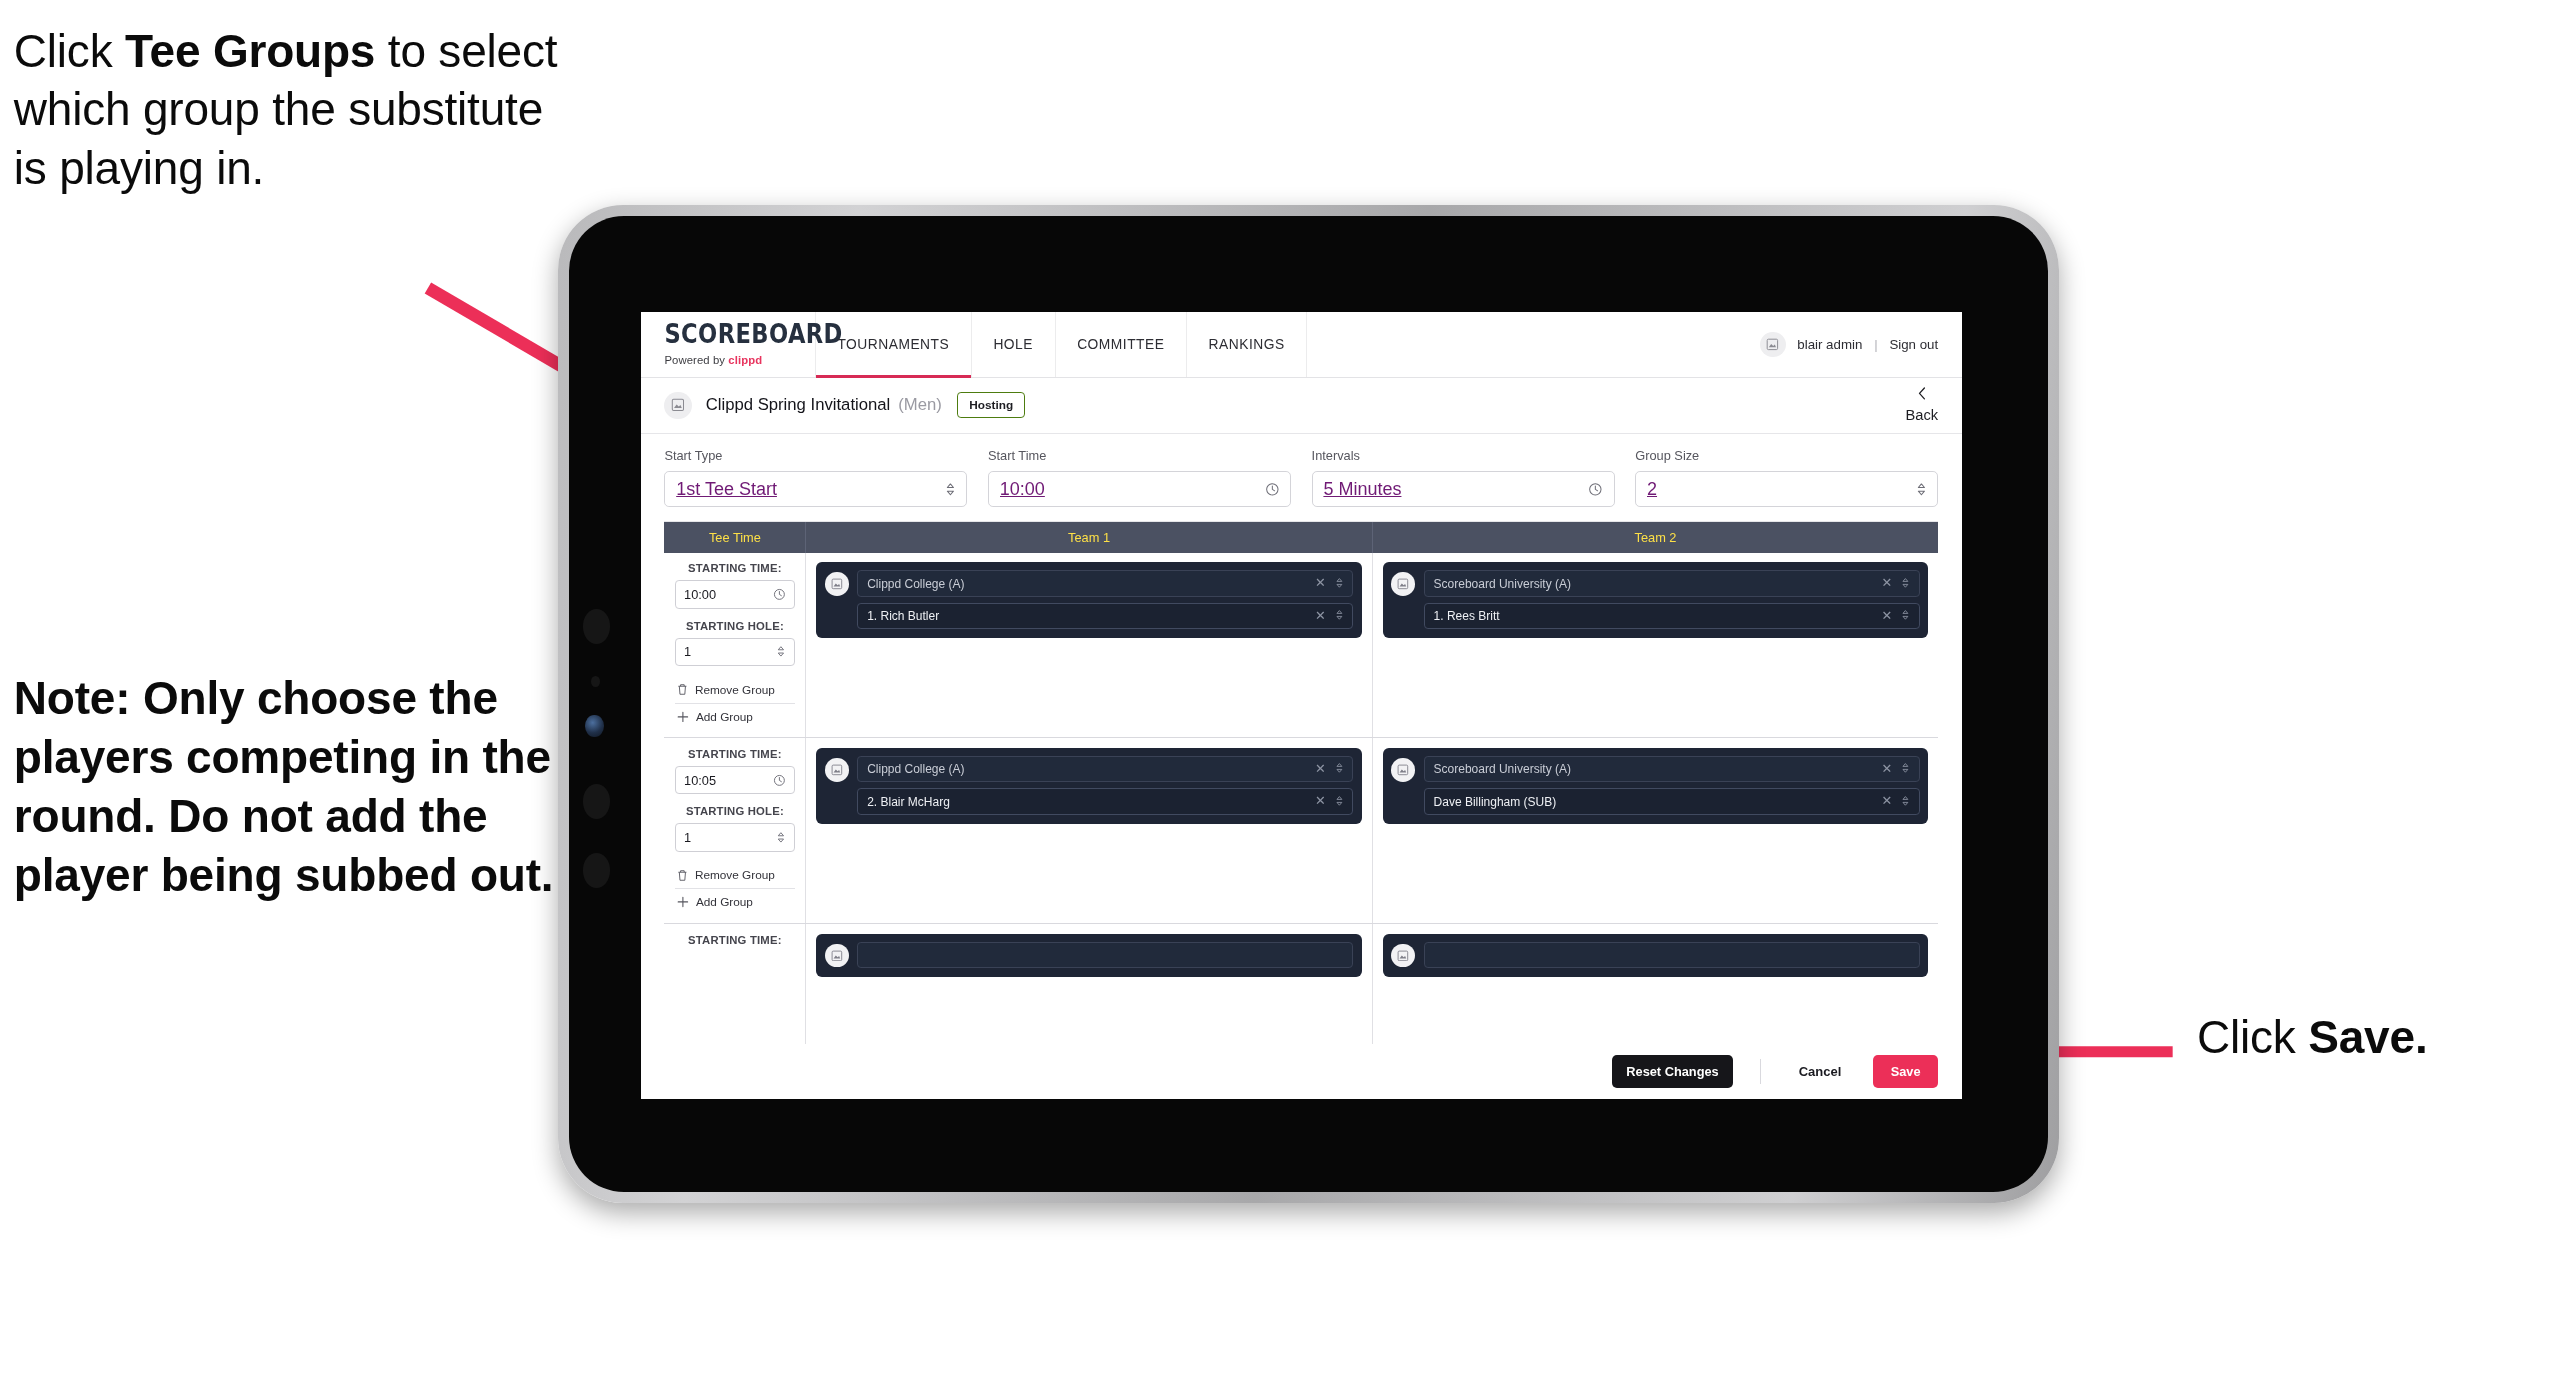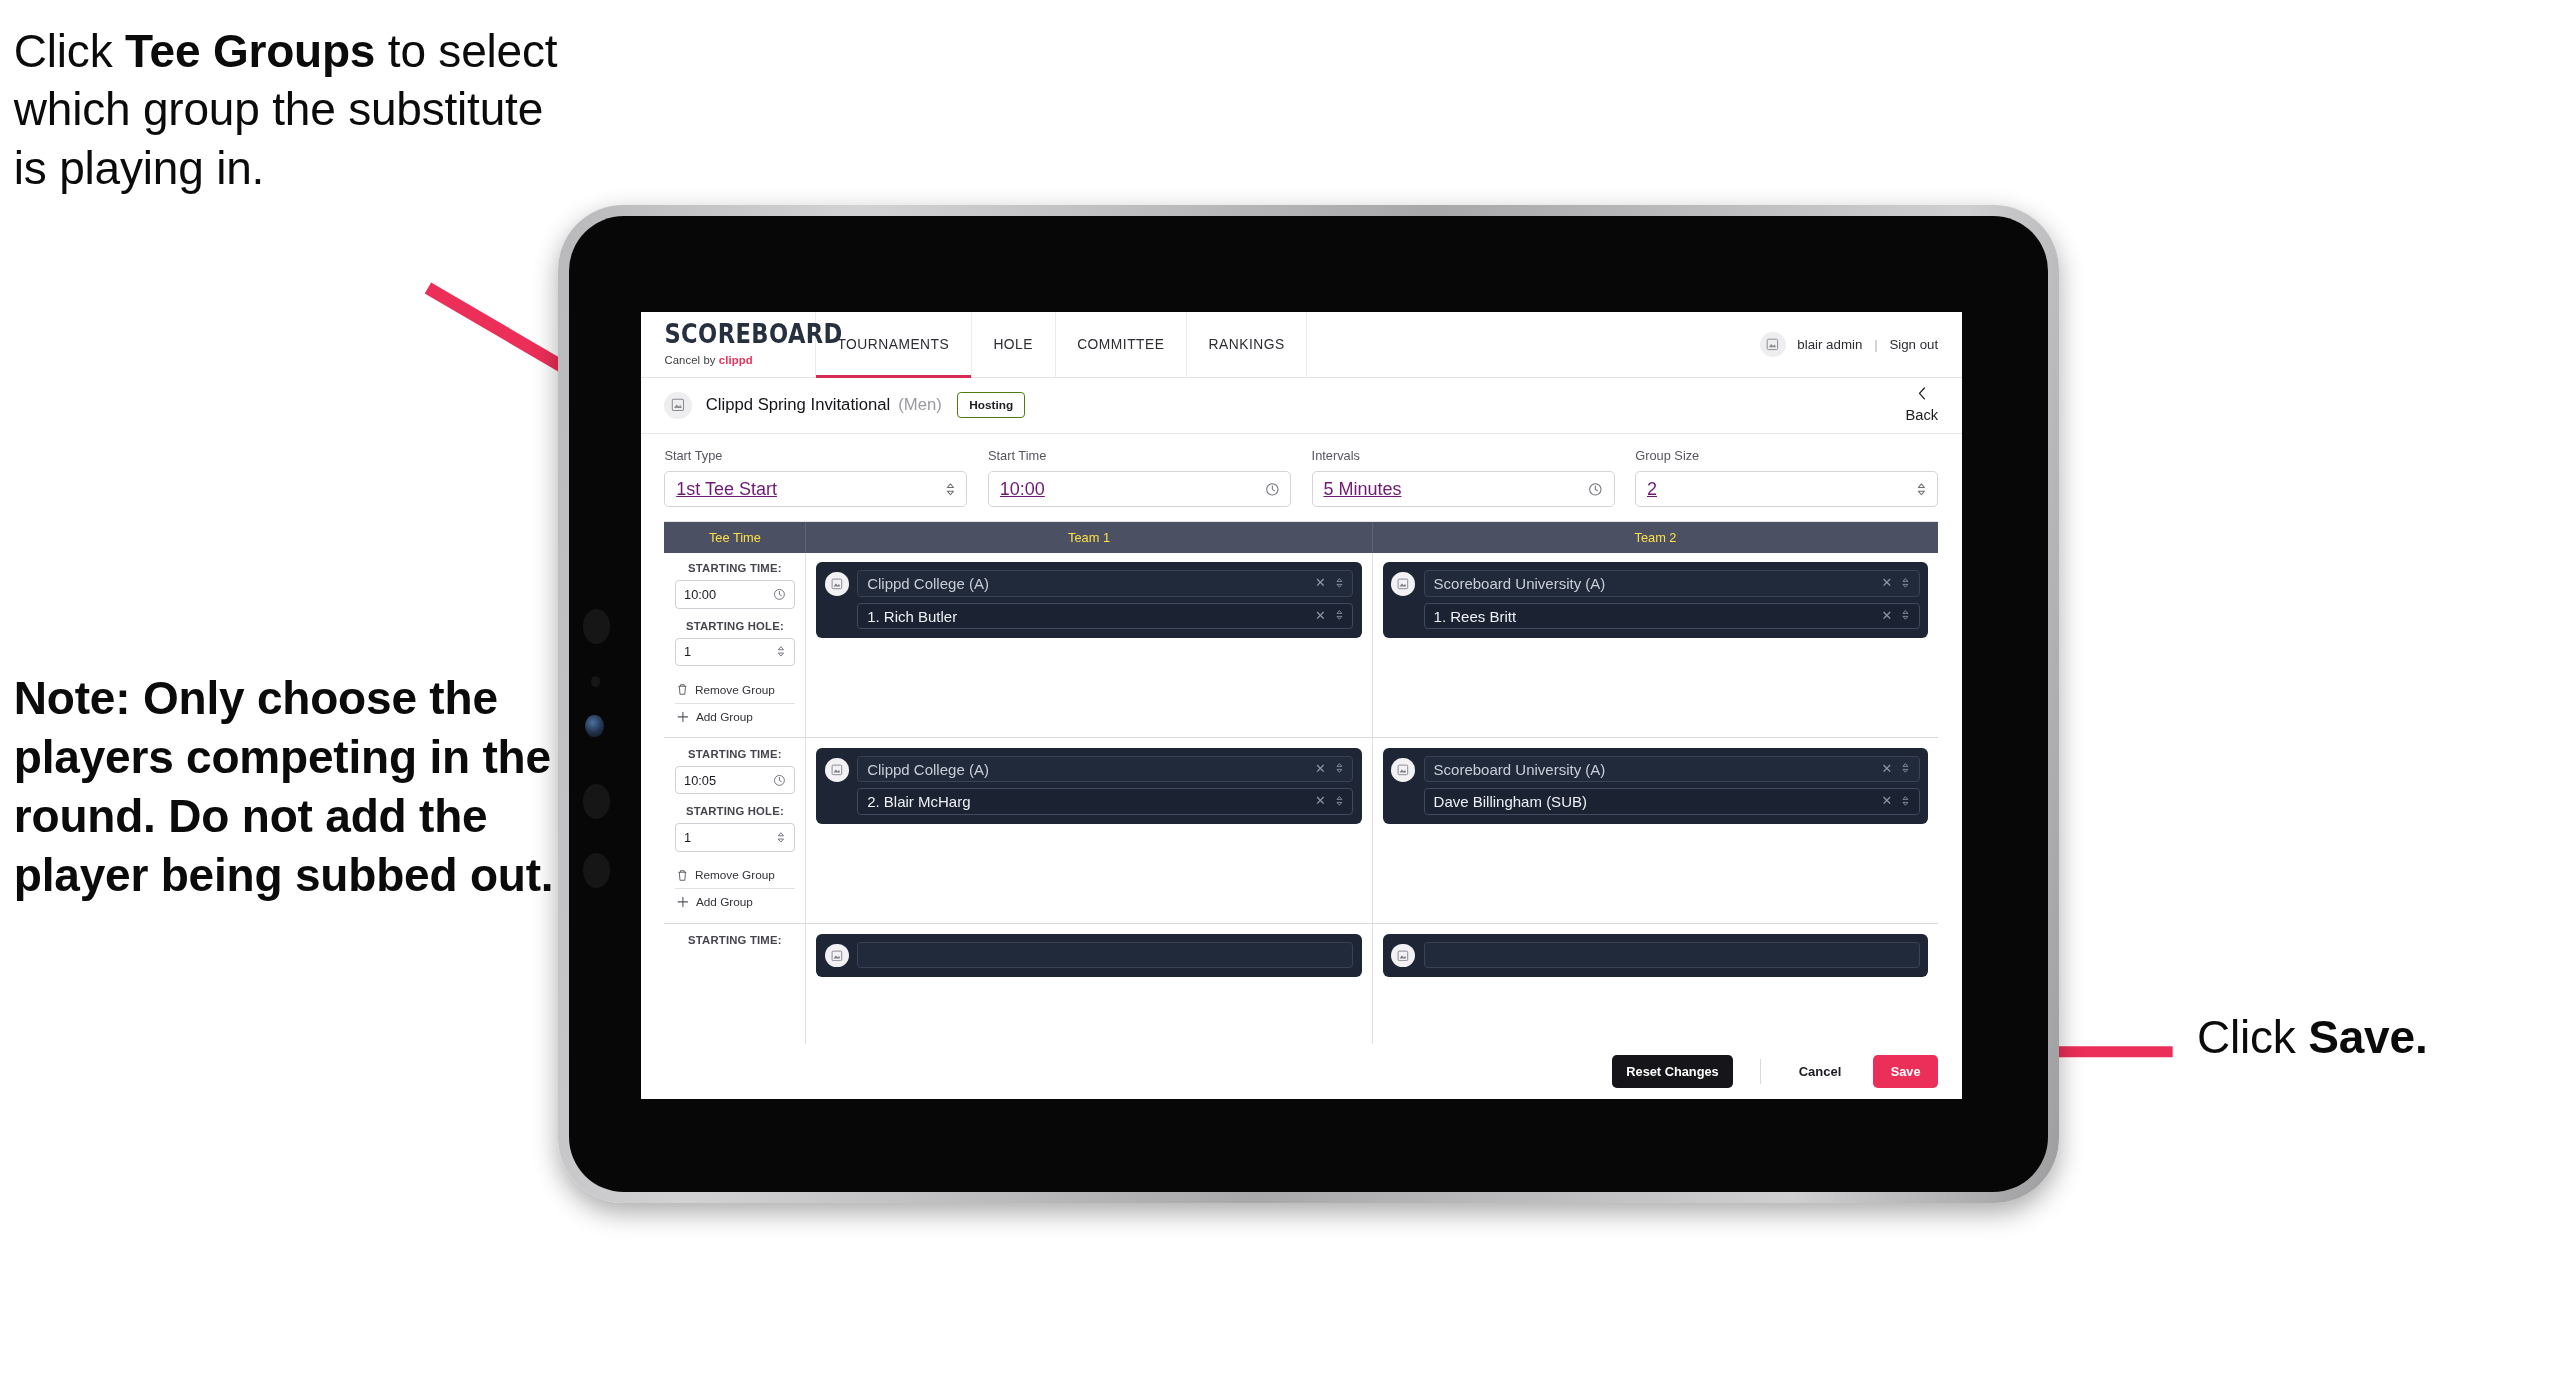--- a/index.html
+++ b/index.html
@@ -344,21 +344,21 @@
     padding: 0 8.8px;
     box-sizing: border-box;
     margin-bottom: 5.9px;
     background: #212a3b;
     cursor: pointer;
   }
   .entry:last-child { margin-bottom: 0; }
   .entry.player { background: #1b2231; border-color: #414a60; }
   .entry .etext {
     flex: 1 1 auto;
-    font-size: 15px;
+    font-size: 12px;
     color: #c9cdd6;
     overflow: hidden;
     white-space: nowrap;
     text-overflow: ellipsis;
   }
   .entry.player .etext { color: #eef0f4; }
   .entry .eicons {
     display: flex;
     align-items: center;
     gap: 8.8px;
@@ -447,21 +447,21 @@
     <div class="bezel-dot" id="dot-tiny"></div>
     <div class="bezel-dot" id="dot-led"></div>
     <div class="bezel-dot" id="dot-spk1"></div>
     <div class="bezel-dot" id="dot-spk2"></div>
 
     <div id="app">
 
       <div id="topnav">
         <div id="brand">
           <div id="brand-title">SCOREBOARD</div>
-          <div id="brand-sub"><span>Cancel by </span><span class="clippd">clippd</span></div>
+          <div id="brand-sub"><span>Powered by </span><span class="clippd">clippd</span></div>
         </div>
 
         <div class="navtab active">
             <span>TOURNAMENTS</span>
           </div>
         <div class="navtab">
             <span>HOLE</span>
           </div>
         <div class="navtab">
             <span>COMMITTEE</span>

